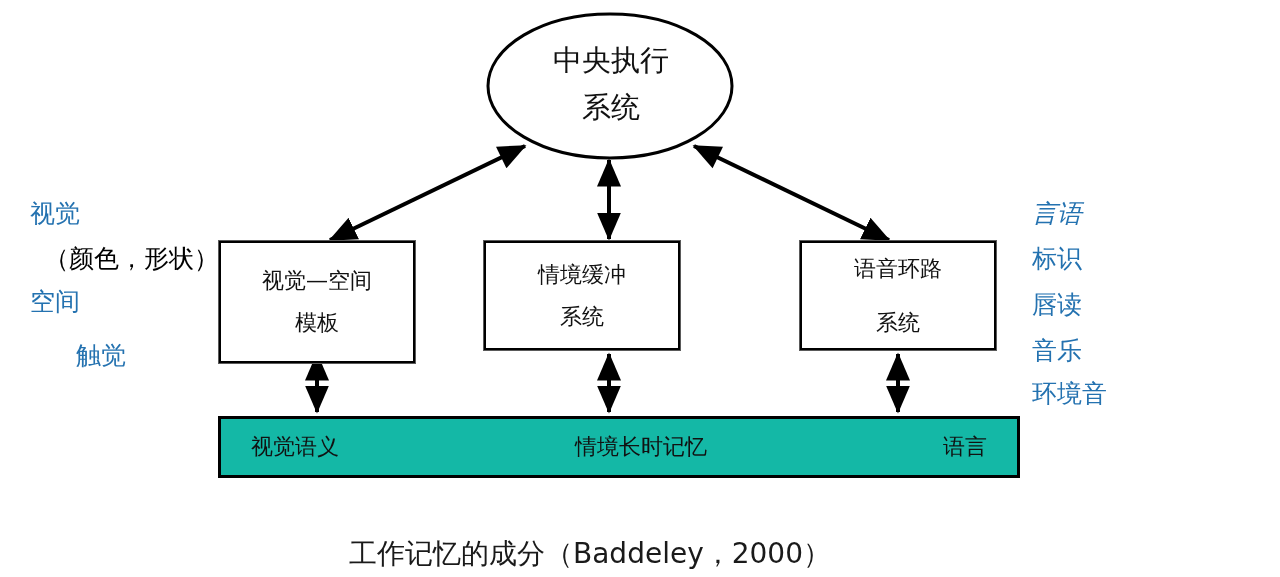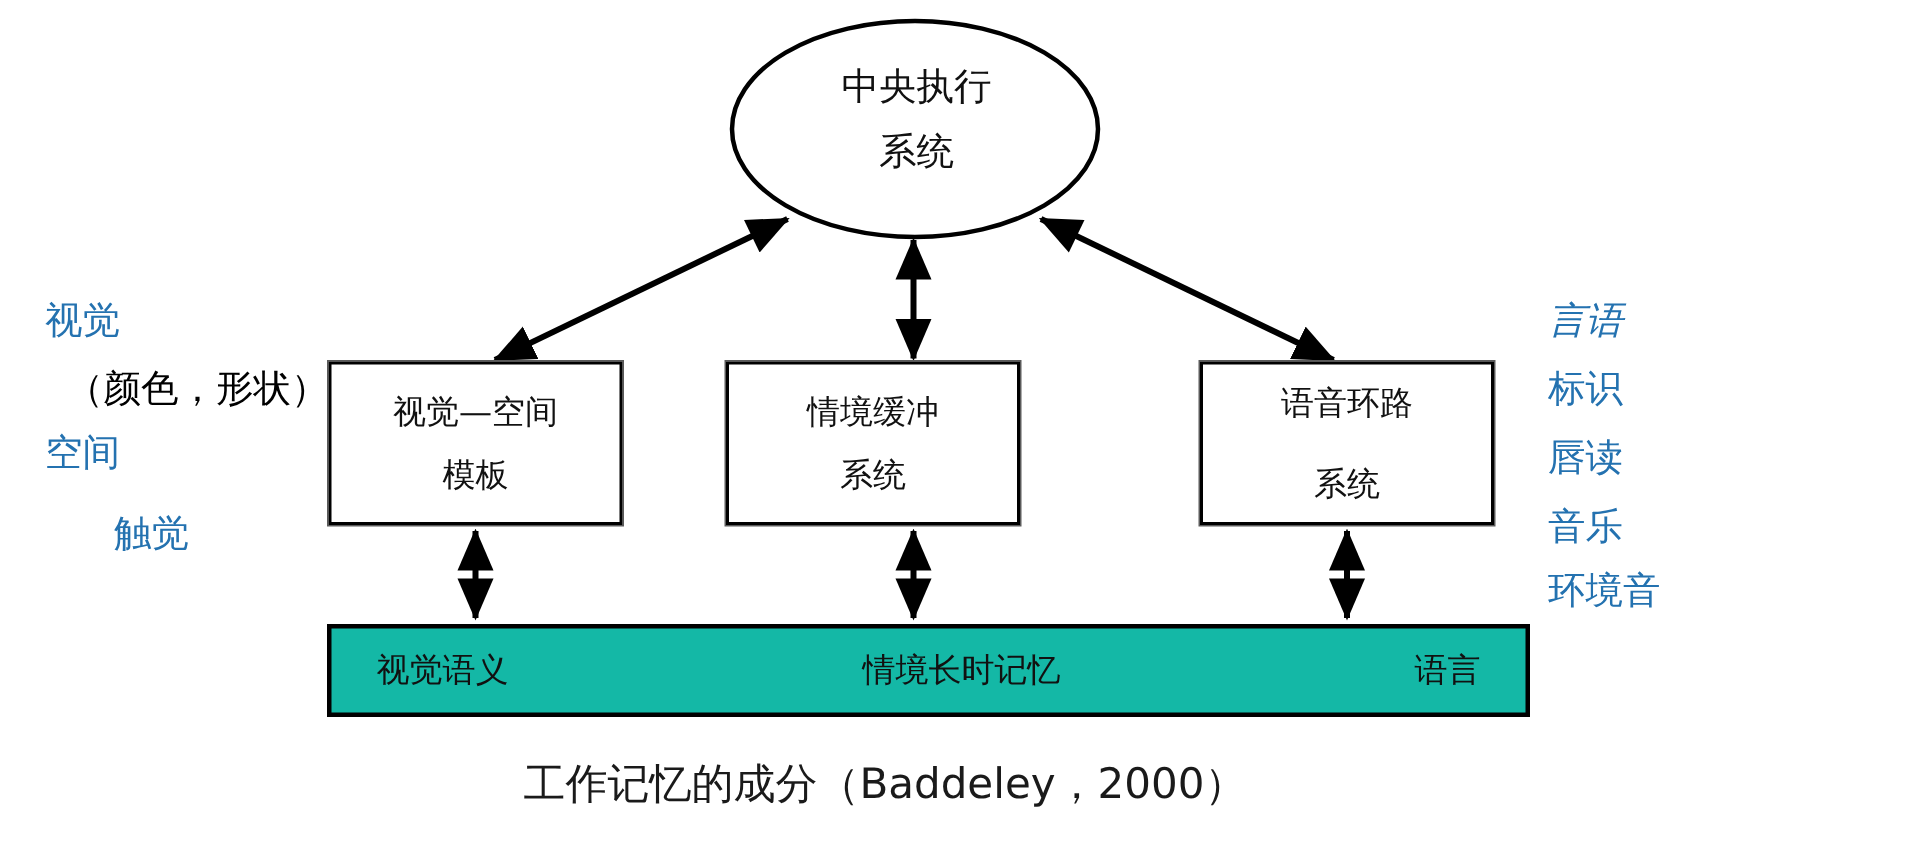--- a/index.html
+++ b/index.html
@@ -35,21 +35,21 @@
     white-space: nowrap;
     line-height: 1.15;
   }
 
   
   .ellipse-label {
     left: 488px;
     top: 44px;
     width: 246px;
     text-align: center;
-    font-size: 25px;
+    font-size: 29px;
     font-family: "DejaVu Serif", "Liberation Serif", serif;
     color: #111111;
   }
   .ellipse-label .l2 { display: block; margin-top: 14px; }
 
   
   .box {
     position: absolute;
     box-sizing: border-box;
     background: #ffffff;
@@ -57,21 +57,21 @@
     box-shadow: 0 0 0 1px #5a5a5a;
     display: flex;
     flex-direction: column;
     align-items: center;
     justify-content: center;
     font-family: "DejaVu Serif", "Liberation Serif", serif;
     font-size: 22px;
     color: #111111;
   }
   .box .l1 { margin-bottom: 12px; }
-  #box-visuospatial { left: 219px; top: 241px; width: 196px; height: 109px; }
+  #box-visuospatial { left: 219px; top: 241px; width: 196px; height: 122px; }
   #box-episodic     { left: 484px; top: 241px; width: 196px; height: 109px; }
   #box-phonological { left: 800px; top: 241px; width: 196px; height: 109px; gap: 12px; }
 
   
   #ltm-bar {
     position: absolute;
     left: 218px;
     top: 416px;
     width: 802px;
     height: 62px;
@@ -102,21 +102,21 @@
   }
   .blue { color: #2472b0; }
   .black { color: #000000; }
 
   .left-col { left: 30px; }
   .right-col { left: 1032px; }
 
   
   #caption {
     left: 0;
-    top: 507px;
+    top: 538px;
     width: 1180px;
     text-align: center;
     font-family: "DejaVu Sans", "Liberation Sans", sans-serif;
     font-size: 28px;
     color: #1a1a1a;
   }
 </style>
 </head>
 <body>
 

